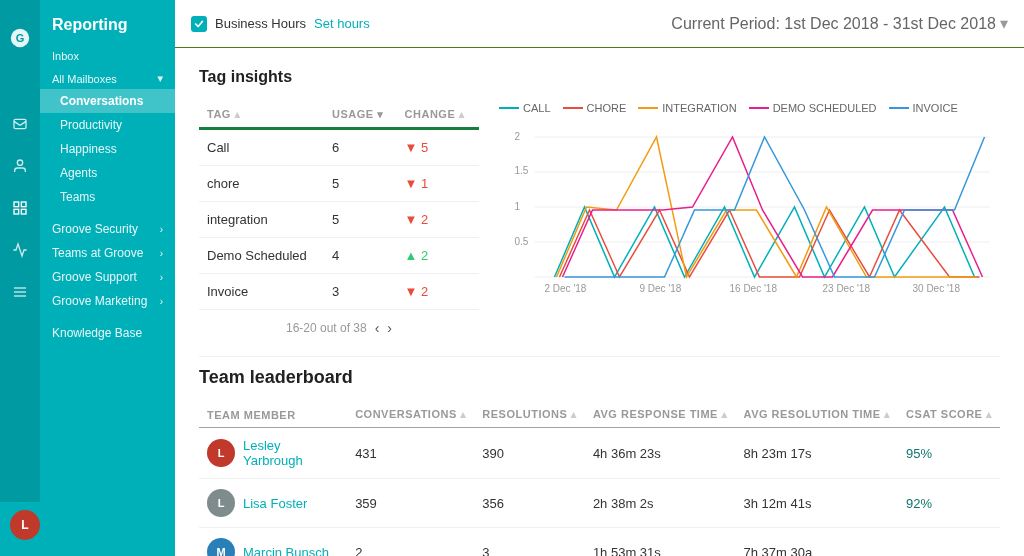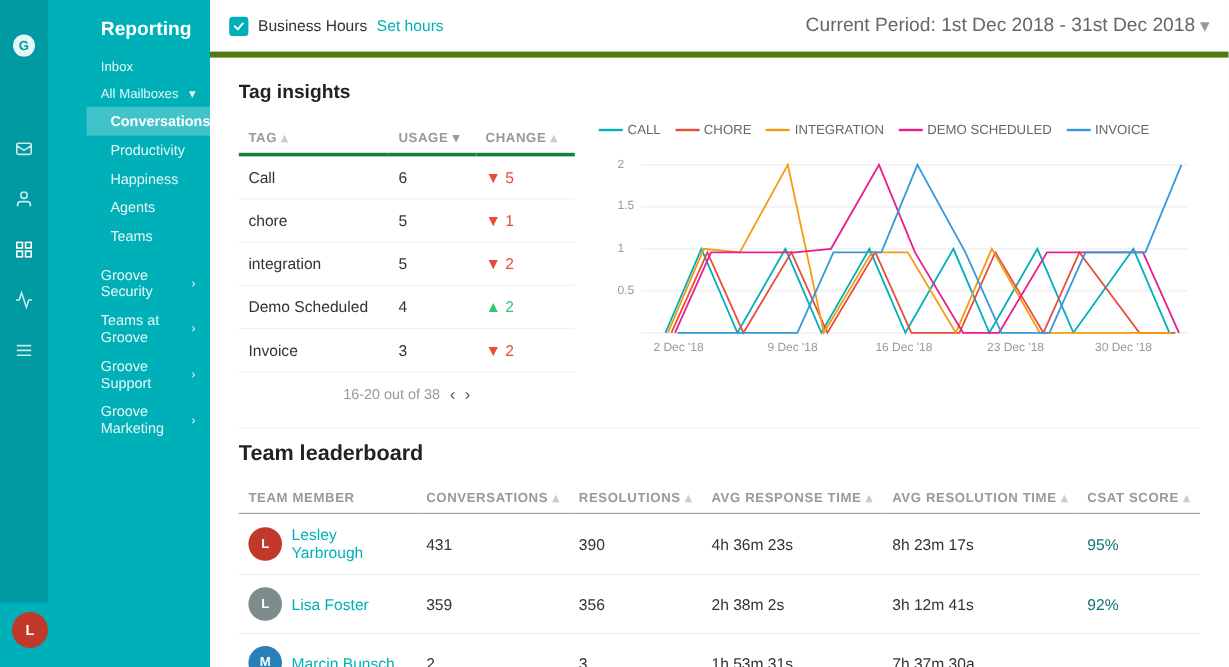--- a/index.html
+++ b/index.html
@@ -4,32 +4,32 @@
   <style>
     * { box-sizing: border-box; margin: 0; padding: 0; }
     body { font-family: -apple-system, BlinkMacSystemFont, 'Segoe UI', sans-serif; font-size: 13px; background: #f5f5f5; color: #333; display: flex; height: 556px; overflow: hidden; }
 
     
     .sidebar { width: 175px; background: #00b0b9; color: #fff; display: flex; flex-direction: column; flex-shrink: 0; }
     .sidebar-logo { width: 40px; height: 56px; background: #009aa3; display: flex; align-items: center; justify-content: center; flex-shrink: 0; }
     .sidebar-logo svg { width: 22px; height: 22px; fill: white; }
     .sidebar-icons { width: 40px; background: #009aa3; display: flex; flex-direction: column; align-items: center; padding-top: 10px; gap: 18px; }
     .sidebar-icon { width: 24px; height: 24px; display: flex; align-items: center; justify-content: center; color: rgba(255,255,255,0.8); cursor: pointer; }
-    .sidebar-nav { flex: 1; padding-top: 0; overflow-y: auto; margin-left: 32px; }
+    .sidebar-nav { flex: 1; padding-top: 0; overflow-y: auto; }
     .sidebar-title { font-size: 16px; font-weight: 700; padding: 16px 12px 10px; }
     .sidebar-section-label { font-size: 11px; padding: 6px 12px 4px; opacity: 0.9; cursor: pointer; display: flex; align-items: center; justify-content: space-between; }
     .sidebar-item { font-size: 12px; padding: 5px 12px 5px 20px; cursor: pointer; opacity: 0.9; }
     .sidebar-item.selected { background: rgba(255,255,255,0.25); font-weight: 600; opacity: 1; }
     .sidebar-group-label { font-size: 12px; padding: 5px 12px; cursor: pointer; display: flex; align-items: center; justify-content: space-between; opacity: 0.9; }
     .sidebar-group-label .chevron { font-size: 10px; }
     .sidebar-avatar { width: 30px; height: 30px; border-radius: 50%; background: #c04040; margin-top: auto; margin-left: 5px; margin-bottom: 8px; overflow: hidden; }
 
     
     .main { flex: 1; display: flex; flex-direction: column; background: #fff; overflow: hidden; }
-    .top-bar { height: 48px; border-bottom: 5px solid #4d7c0f; display: flex; align-items: center; justify-content: space-between; padding: 0 16px; background: #fff; flex-shrink: 0; }
+    .top-bar { height: 48px; border-bottom: 1px solid #4d7c0f; display: flex; align-items: center; justify-content: space-between; padding: 0 16px; background: #fff; flex-shrink: 0; }
     .top-bar-left { display: flex; align-items: center; gap: 8px; }
     .business-hours-check { width: 16px; height: 16px; background: #00b0b9; border-radius: 3px; display: flex; align-items: center; justify-content: center; }
     .business-hours-label { font-size: 13px; color: #333; }
     .set-hours-link { color: #00b0b9; font-size: 13px; cursor: pointer; }
     .period-selector { font-size: 16px; color: #666; display: flex; align-items: center; gap: 4px; cursor: pointer; text-align: right; }
     .period-selector .arrow { color: #999; }
 
     .content-scroll { flex: 1; overflow-y: auto; padding: 0; }
 
     
@@ -141,20 +141,21 @@
         </div>
         <div class="sidebar-group-label">
           <span>Groove Support</span>
           <span class="chevron">›</span>
         </div>
         <div class="sidebar-group-label">
           <span>Groove Marketing</span>
           <span class="chevron">›</span>
         </div>
         <div style="height:8px;"></div>
+        <div class="sidebar-item" style="padding-left:12px;">Knowledge Base</div>
       </div>
     </div>
 
     <div style="padding: 8px 0 8px 5px; display:flex; align-items:center;">
       <div class="sidebar-avatar" style="background: #c0392b; display:flex; align-items:center; justify-content:center; color:white; font-size:12px; font-weight:bold;">L</div>
     </div>
   </div>
 </div>
 
 <div class="main">

